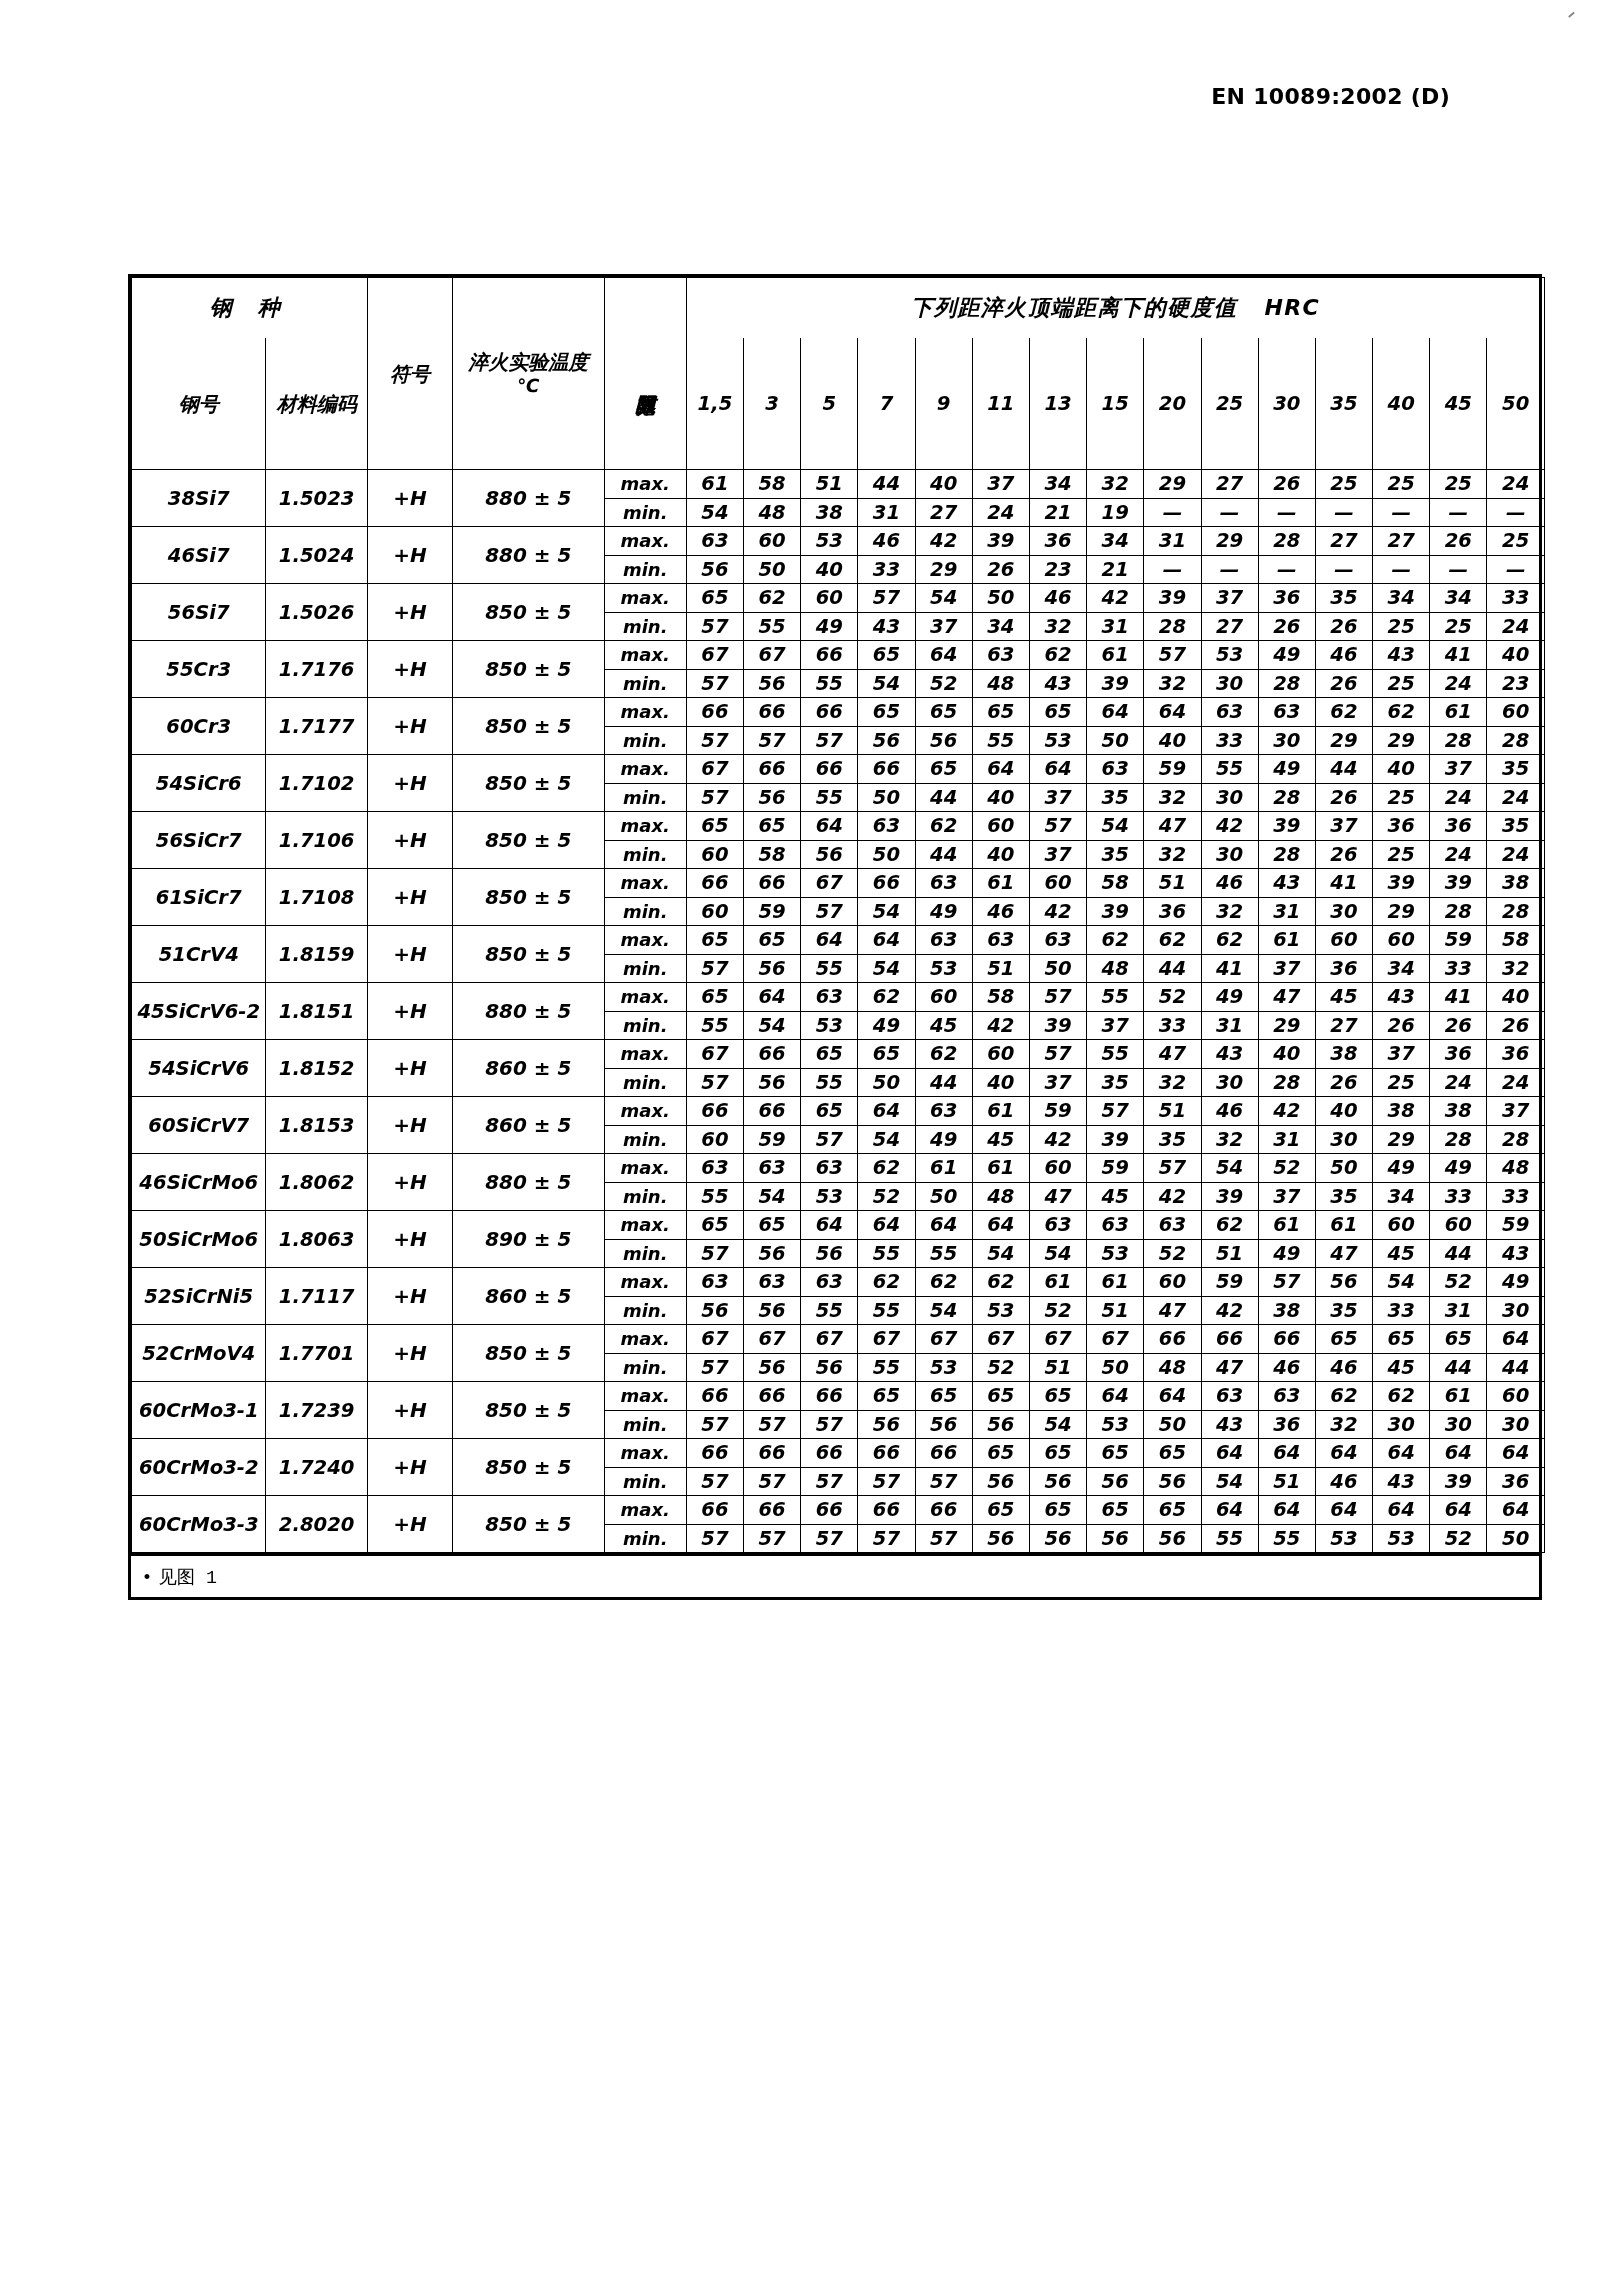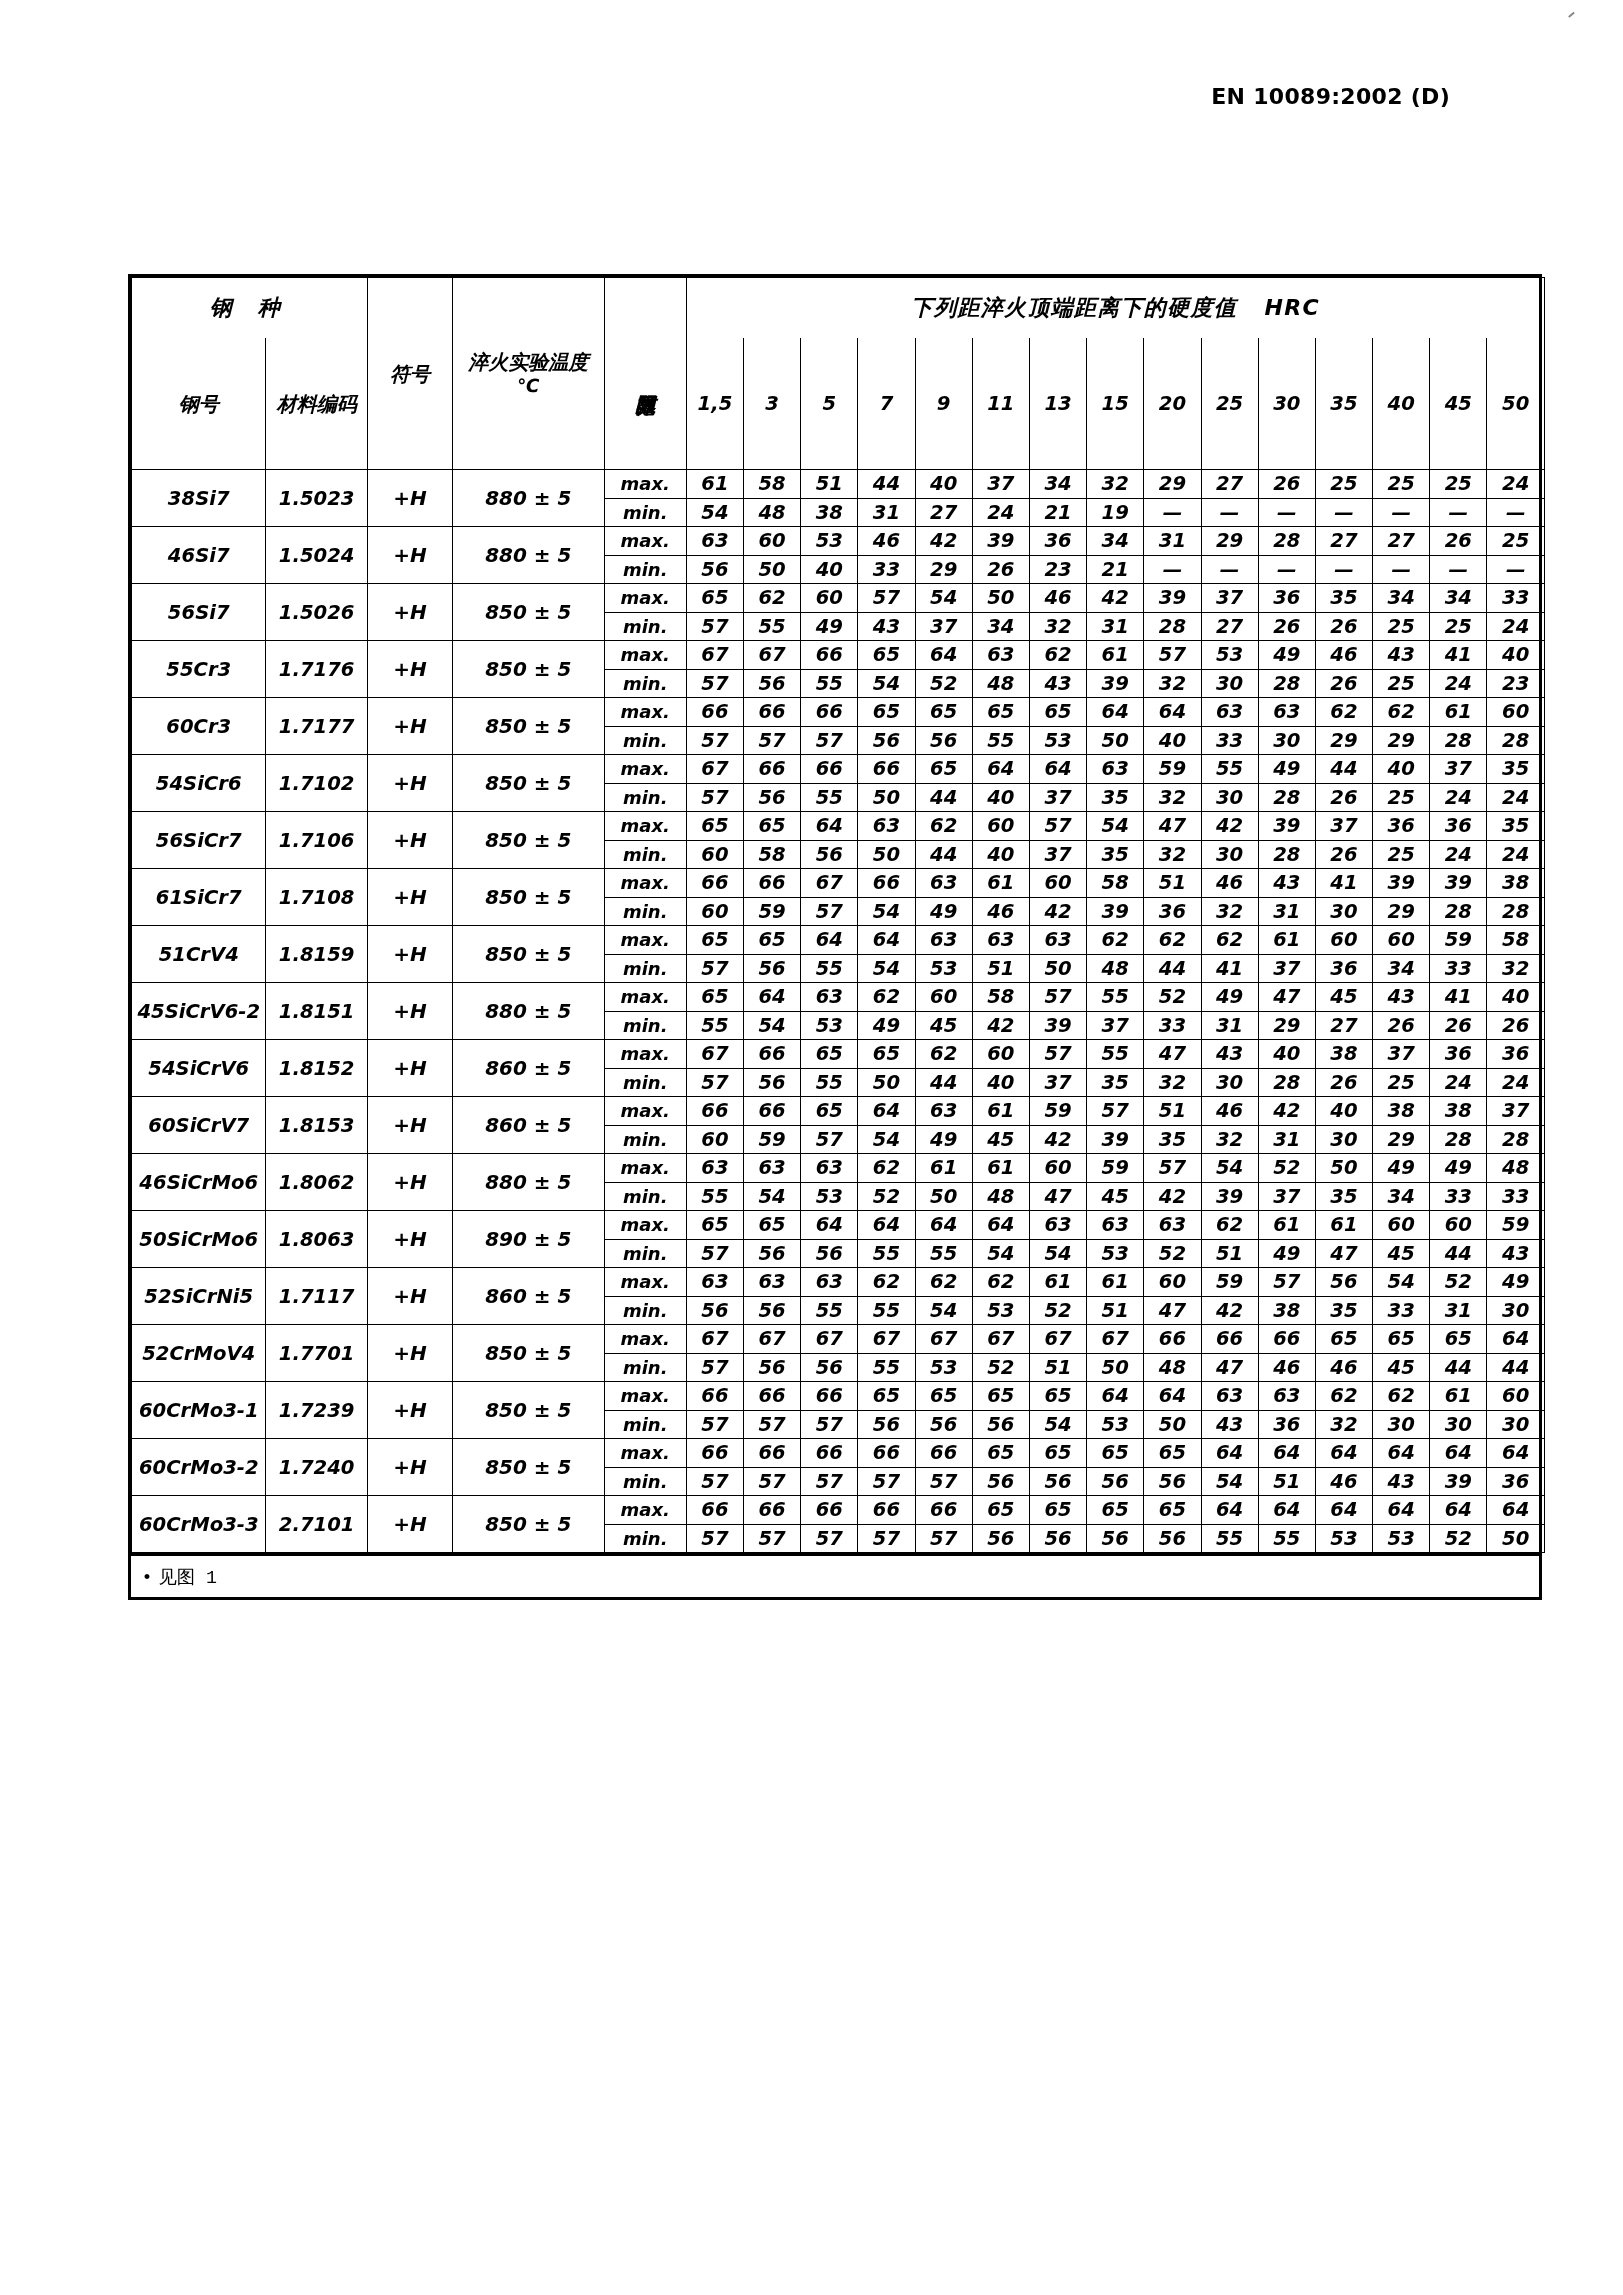--- a/index.html
+++ b/index.html
@@ -884,21 +884,21 @@
               <td class="c-val">56</td>
               <td class="c-val">54</td>
               <td class="c-val">51</td>
               <td class="c-val">46</td>
               <td class="c-val">43</td>
               <td class="c-val">39</td>
               <td class="c-val">36</td>
             </tr>
             <tr class="rmax">
               <td class="c-grade nameCell" rowspan="2">60CrMo3-3</td>
-              <td class="c-matno nameCell" rowspan="2">2.7101</td>
+              <td class="c-matno nameCell" rowspan="2">2.8020</td>
               <td class="c-sym nameCell" rowspan="2">+H</td>
               <td class="c-temp nameCell" rowspan="2">850 ± 5</td>
               <td class="c-limit">max.</td>
               <td class="c-val">66</td>
               <td class="c-val">66</td>
               <td class="c-val">66</td>
               <td class="c-val">66</td>
               <td class="c-val">66</td>
               <td class="c-val">65</td>
               <td class="c-val">65</td>

